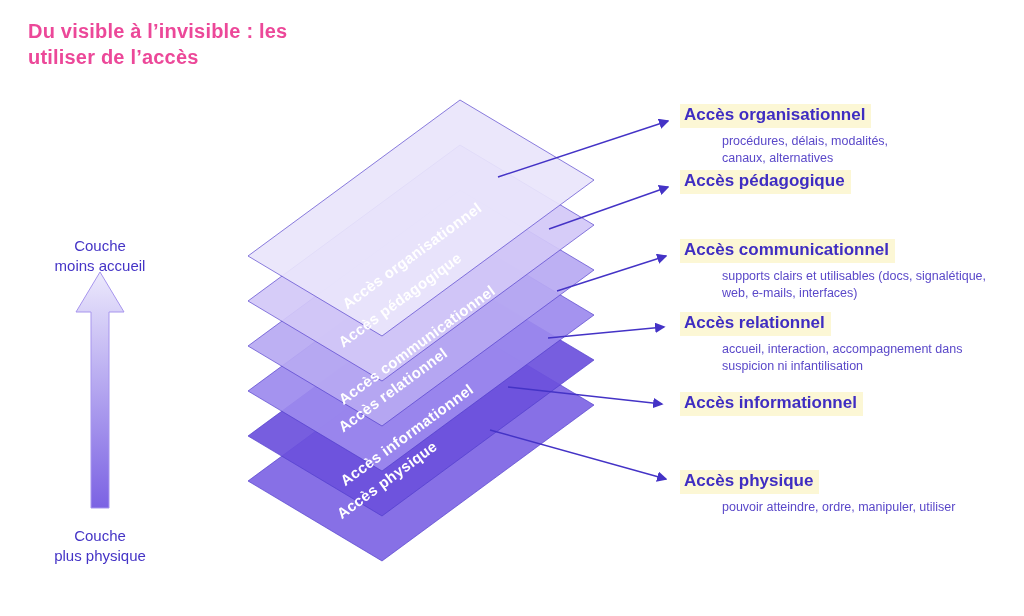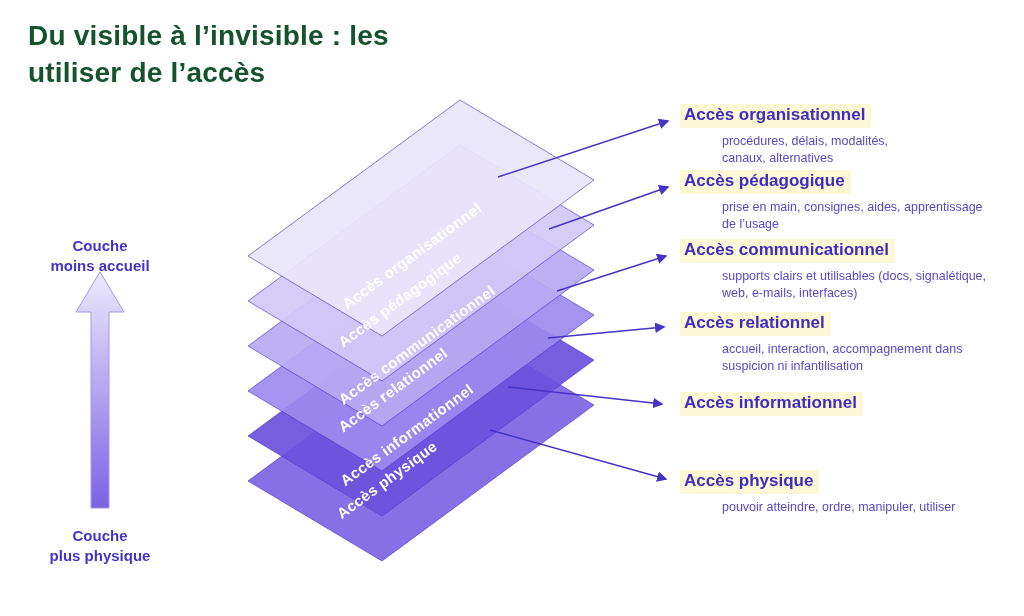--- a/index.html
+++ b/index.html
@@ -2,26 +2,26 @@
 <html><head>
 <meta charset="utf-8">
 <style>
   html,body{margin:0;padding:0;background:#fff;}
   .canvas{
     position:relative;width:1024px;height:616px;background:#ffffff;
     font-family:"Liberation Sans","DejaVu Sans",sans-serif;overflow:hidden;
   }
   .title{
     position:absolute;left:28px;top:18px;
-    font-size:28px;font-weight:700;color:#14532d;line-height:1.32;letter-spacing:.2px;
+    font-size:20px;font-weight:700;color:#ec4899;line-height:1.32;letter-spacing:.2px;
   }
   .diagram-svg{position:absolute;left:0;top:0;}
   .axis-label{
     position:absolute;width:150px;text-align:center;
-    font-size:15px;font-weight:700;color:#4433c6;line-height:1.3;
+    font-size:15px;font-weight:400;color:#4433c6;line-height:1.3;
   }
   .axis-top{left:25px;top:236px;}
   .axis-bottom{left:25px;top:526px;}
   .ann{position:absolute;left:680px;}
   .ann-h .hl{
     display:inline-block;background:#fcf7d5;padding:1px 6px 3px 4px;
     font-size:17px;font-weight:700;color:#3f2dc2;
   }
   .ann-d{margin-top:5px;font-size:12.5px;color:#5a48c9;line-height:1.35;margin-left:42px;}
   .layer-label{
@@ -87,21 +87,20 @@
 
   <div>
 
     <div class="ann" style="top:104px">
       <div class="ann-h"><span class="hl">Accès organisationnel</span></div>
       <div class="ann-d" style="width:205px">procédures, délais, modalités, canaux, alternatives</div>
     </div>
 
     <div class="ann" style="top:170px">
       <div class="ann-h"><span class="hl">Accès pédagogique</span></div>
-      <div class="ann-d" style="width:270px">prise en main, consignes, aides, apprentissage de l’usage</div>
     </div>
 
     <div class="ann" style="top:239px">
       <div class="ann-h"><span class="hl">Accès communicationnel</span></div>
       <div class="ann-d" style="width:290px">supports clairs et utilisables (docs, signalétique, web, e-mails, interfaces)</div>
     </div>
 
     <div class="ann" style="top:312px">
       <div class="ann-h"><span class="hl">Accès relationnel</span></div>
       <div class="ann-d" style="width:290px">accueil, interaction, accompagnement dans suspicion ni infantilisation</div>

